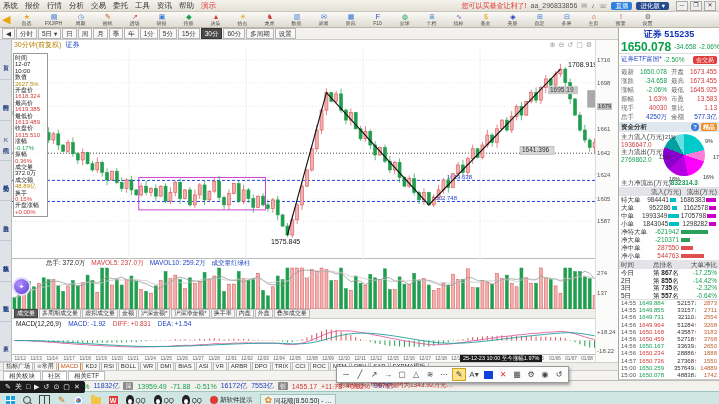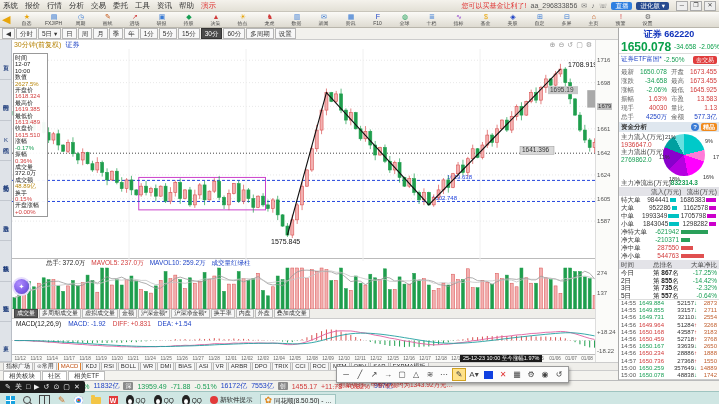--- a/index.html
+++ b/index.html
@@ -995,21 +995,21 @@
           <span class="itab">EXPMA模板</span>
         </div>
       <div class="rel-tabs" id="reltabs">
           <span class="rtab">相关板块</span>
           <span class="rtab">社区</span>
           <span class="rtab">相关ETF</span>
         </div>
     </div>
 
     <div class="quote-panel">
-      <div class="q-title">证券 662220</div>
+      <div class="q-title">证券 515235</div>
       <div class="q-price-row">
         <span class="q-price">1650.078</span>
         <span class="q-chg">-34.658</span>
         <span class="q-pct">-2.06%</span>
       </div>
       <div class="q-etf">
         <span class="q-etf-name">证券ETF富国*</span>
         <span class="q-etf-pct">-2.50%</span>
         <span class="q-etf-btn">去交易</span>
       </div>

